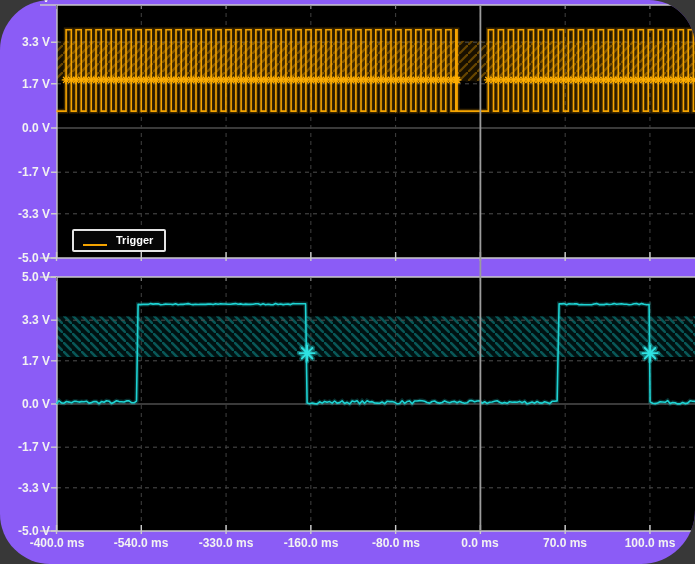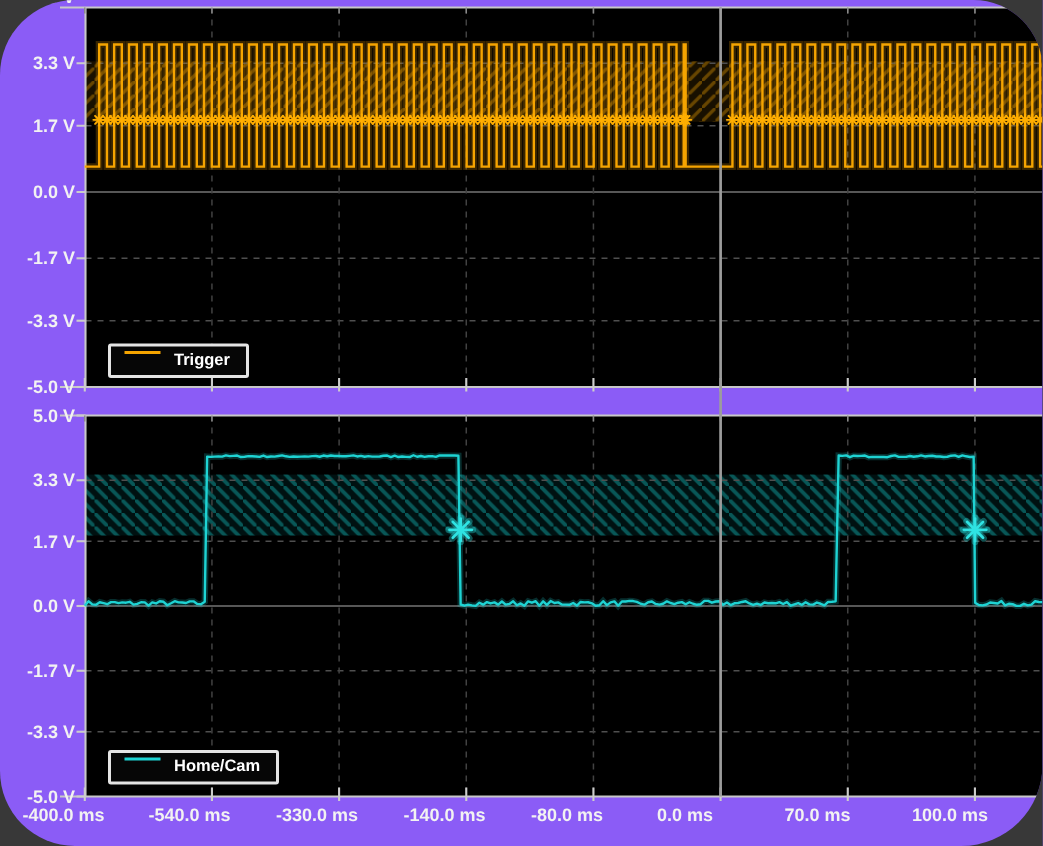--- a/index.html
+++ b/index.html
@@ -3,23 +3,23 @@
 <meta charset="utf-8">
 <style>
   html,body{margin:0;padding:0;background:#383838;}
   body{width:695px;height:564px;overflow:hidden;position:relative;
        font-family:"Liberation Sans",sans-serif;}
   .window{position:absolute;left:0;top:0;width:695px;height:564px;
           background:#8b5cf6;border-radius:50px 46px 54px 50px;overflow:hidden;}
   svg{position:absolute;left:0;top:0;display:block;}
   .ylab{position:absolute;left:4px;width:46px;height:16px;line-height:16px;
         text-align:right;font-size:12px;font-weight:700;color:#f2f2f2;white-space:nowrap;}
-  .xlab{position:absolute;top:536px;width:84px;text-align:left;
+  .xlab{position:absolute;top:536px;width:84px;text-align:center;
         font-size:12px;font-weight:700;color:#f2f2f2;white-space:nowrap;}
-  .legend{position:absolute;display:flex;align-items:flex-start;gap:9px;
+  .legend{position:absolute;display:flex;align-items:flex-end;gap:9px;
           padding:3px 11px 4px 9px;border:2px solid #e4e4e4;border-radius:2px;
           background:#060606;}
   .legend .swatch{width:24px;height:2px;background:#888;}
   .legend .lab{font-size:11px;font-weight:700;color:#ffffff;white-space:nowrap;}
 </style>
 </head>
 <body>
 
 <div class="window">
 
@@ -894,28 +894,24 @@
   <div class="ylab" style="top:312px">3.3 V</div>
   <div class="ylab" style="top:353px">1.7 V</div>
   <div class="ylab" style="top:396px">0.0 V</div>
   <div class="ylab" style="top:439px">-1.7 V</div>
   <div class="ylab" style="top:480px">-3.3 V</div>
   <div class="ylab" style="top:523px">-5.0 V</div>
 
   <div class="xlab" style="left:15px">-400.0 ms</div>
   <div class="xlab" style="left:99px">-540.0 ms</div>
   <div class="xlab" style="left:184px">-330.0 ms</div>
-  <div class="xlab" style="left:269px">-140.0 ms</div>
+  <div class="xlab" style="left:269px">-160.0 ms</div>
   <div class="xlab" style="left:354px">-80.0 ms</div>
   <div class="xlab" style="left:438px">0.0 ms</div>
   <div class="xlab" style="left:523px">70.0 ms</div>
   <div class="xlab" style="left:608px">100.0 ms</div>
 
   <div class="legend" style="left:72px;top:229px">
     <span class="swatch" style="background: rgb(245, 164, 0);"></span>
     <span class="lab">Trigger</span>
   </div>
-  <div class="legend" style="left:72px;top:500px">
-    <span class="swatch" style="background: rgb(30, 211, 211);"></span>
-    <span class="lab">Home/Cam</span>
-  </div>
 
 </div>
 
 </body></html>

